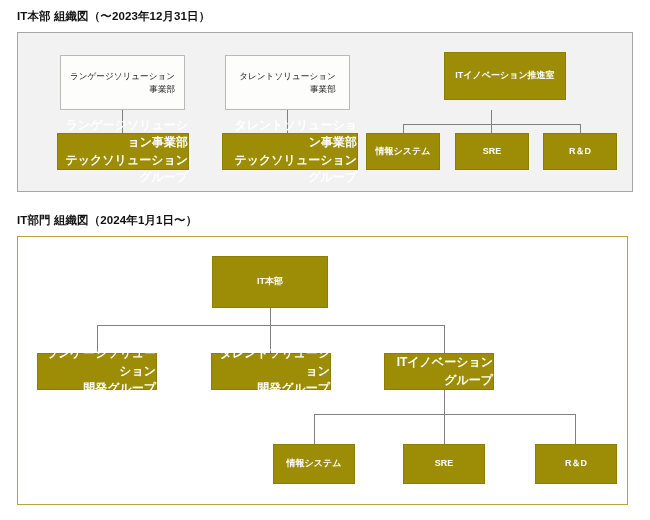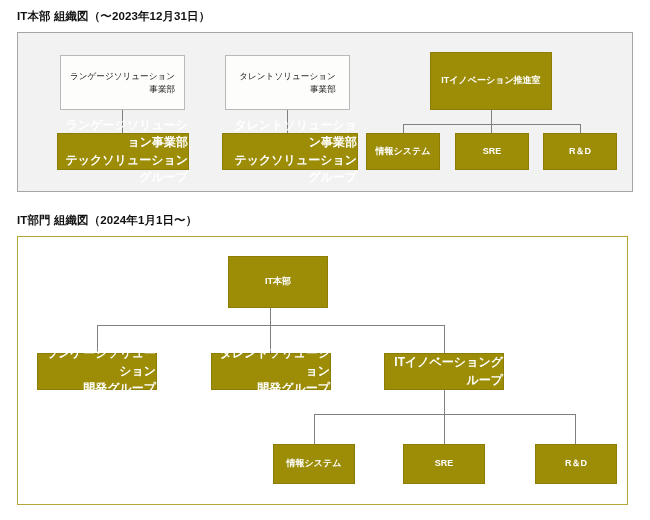--- a/index.html
+++ b/index.html
@@ -89,21 +89,21 @@
 <div class="conn conn-v" style="left:403px; top:124px; height:10px;"></div>
 <div class="conn conn-v" style="left:491px; top:124px; height:10px;"></div>
 <div class="conn conn-v" style="left:580px; top:124px; height:10px;"></div>
 
 <div class="node node-white" style="left:60px; top:55px; width:125px; height:55px;">ランゲージソリューション
 事業部</div>
 
 <div class="node node-white" style="left:225px; top:55px; width:125px; height:55px;">タレントソリューション
 事業部</div>
 
-<div class="node node-gold lg" style="left:430px; top:52px; width:122px; height:58px;">ITイノベーション推進室</div>
+<div class="node node-gold lg" style="left:444px; top:52px; width:122px; height:48px;">ITイノベーション推進室</div>
 
 <div class="node node-gold" style="left:57px; top:133px; width:132px; height:37px;">ランゲージソリューション事業部
 テックソリューショングループ</div>
 
 <div class="node node-gold" style="left:222px; top:133px; width:136px; height:37px;">タレントソリューション事業部
 テックソリューショングループ</div>
 
 <div class="node node-gold lg" style="left:366px; top:133px; width:74px; height:37px;">情報システム</div>
 
 <div class="node node-gold lg" style="left:455px; top:133px; width:74px; height:37px;">SRE</div>
@@ -119,27 +119,27 @@
 <div class="conn conn-v" style="left:97px; top:325px; height:28px;"></div>
 <div class="conn conn-v" style="left:270px; top:325px; height:28px;"></div>
 <div class="conn conn-v" style="left:444px; top:325px; height:28px;"></div>
 
 <div class="conn conn-v" style="left:444px; top:390px; height:24px;"></div>
 <div class="conn conn-h" style="left:314px; top:414px; width:261px;"></div>
 <div class="conn conn-v" style="left:314px; top:414px; height:30px;"></div>
 <div class="conn conn-v" style="left:444px; top:414px; height:30px;"></div>
 <div class="conn conn-v" style="left:575px; top:414px; height:30px;"></div>
 
-<div class="node node-gold lg" style="left:228px; top:256px; width:100px; height:52px;">IT本部</div>
+<div class="node node-gold lg" style="left:212px; top:256px; width:116px; height:52px;">IT本部</div>
 
 <div class="node node-gold" style="left:37px; top:353px; width:120px; height:37px;">ランゲージソリューション
 開発グループ</div>
 
 <div class="node node-gold" style="left:211px; top:353px; width:120px; height:37px;">タレントソリューション
 開発グループ</div>
 
-<div class="node node-gold" style="left:384px; top:353px; width:120px; height:37px;">ITイノベーショングループ</div>
+<div class="node node-gold" style="left:384px; top:353px; width:110px; height:37px;">ITイノベーショングループ</div>
 
 <div class="node node-gold lg" style="left:273px; top:444px; width:82px; height:40px;">情報システム</div>
 
 <div class="node node-gold lg" style="left:403px; top:444px; width:82px; height:40px;">SRE</div>
 
 <div class="node node-gold lg" style="left:535px; top:444px; width:82px; height:40px;">R＆D</div>
 
 </body></html>

